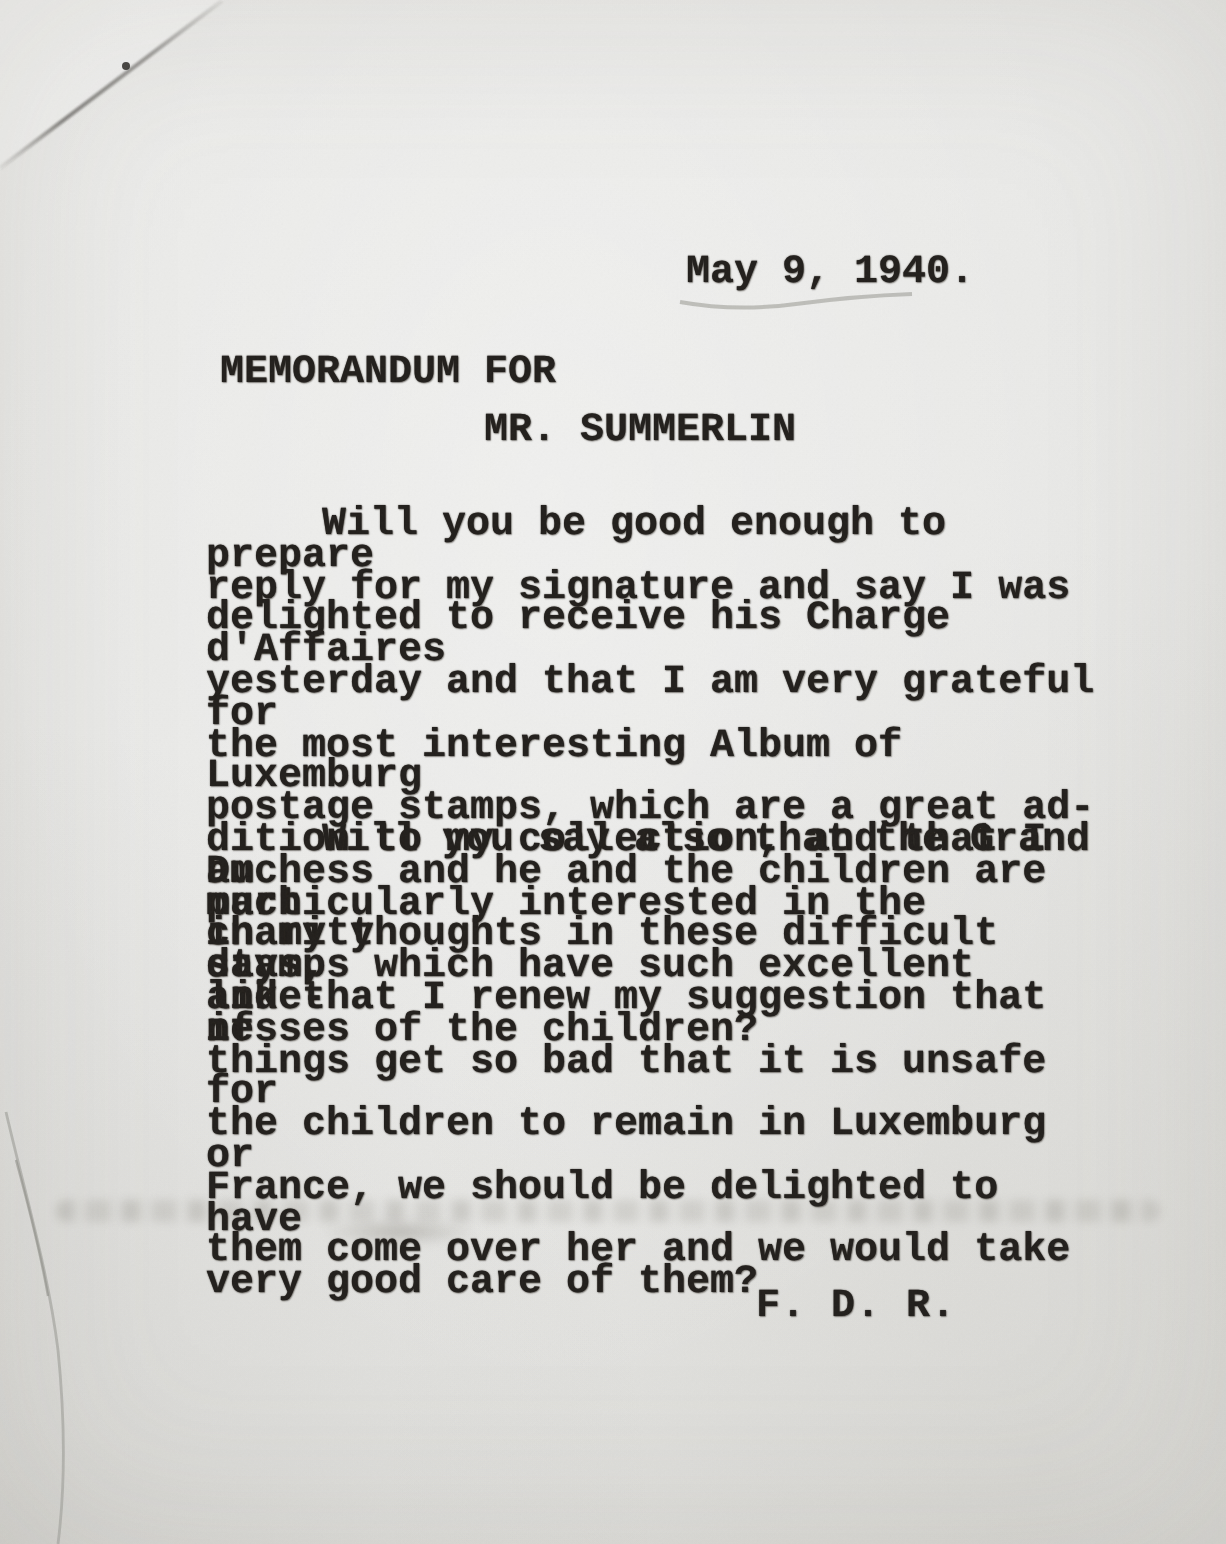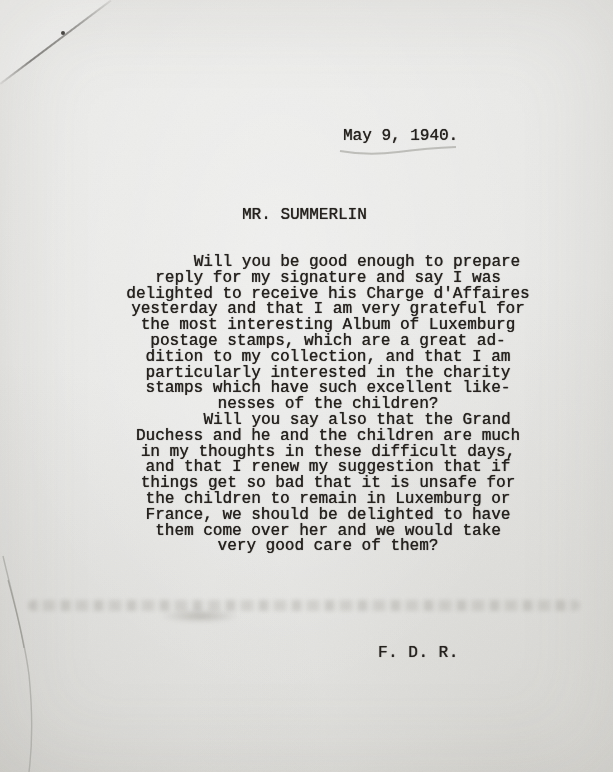--- a/index.html
+++ b/index.html
@@ -17,28 +17,27 @@
       radial-gradient(ellipse at 0% 100%, rgba(110,106,96,0.12), rgba(110,106,96,0) 38%),
       linear-gradient(158deg, #ebebe9 0%, #e8e8e6 52%, #e2e2df 100%);
     box-shadow: inset 0 0 95px rgba(112,107,96,0.15);
   }
   .ink-layer {
     position: absolute; inset: 0;
     filter: blur(0.25px);
   }
   .type {
     position: absolute;
-    font-weight: normal;
-    font-size: 16px;
+    font-weight: bold;
+    font-size: 20px;
     line-height: 15.8px;
     letter-spacing: 0px;
     color: #221f1c;
     text-shadow: 0 0 0.7px rgba(42,38,32,0.85), 0.4px 0.4px 0.7px rgba(42,38,32,0.45);
     white-space: pre-line;
-    text-align: center;
   }
   .date-line      { left: 343px; top: 129px; }
   .memo-heading   { left: 110px; top: 179px; }
   .addressee      { left: 242px; top: 208px; }
   .para           { width: 450px; text-indent: 58px; }
   .para-1         { left: 103px; top: 255px; }
   .para-2         { left: 103px; top: 413px; }
   .signature      { left: 334px; top: 646px; letter-spacing: 0.5px; margin-left: 44px; }
 
   
@@ -97,20 +96,21 @@
 
   <div class="ghost-smudge"></div>
   <div class="ghost-blob"></div>
 
   <svg class="svg-artifact" width="613" height="772" aria-hidden="true">
     <path d="M 340,151 Q 368,156 398,152 T 456,147" fill="none" stroke="#b2b2ac" stroke-width="2" opacity="0.8"></path>
   </svg>
 
   <div class="ink-layer">
     <div class="type date-line">May 9, 1940.</div>
+    <div class="type memo-heading">MEMORANDUM FOR</div>
     <div class="type para para-1">Will you be good enough to prepare
 reply for my signature and say I was
 delighted to receive his Charge d'Affaires
 yesterday and that I am very grateful for
 the most interesting Album of Luxemburg
 postage stamps, which are a great ad-
 dition to my collection, and that I am
 particularly interested in the charity
 stamps which have such excellent like-
 nesses of the children?</div>

